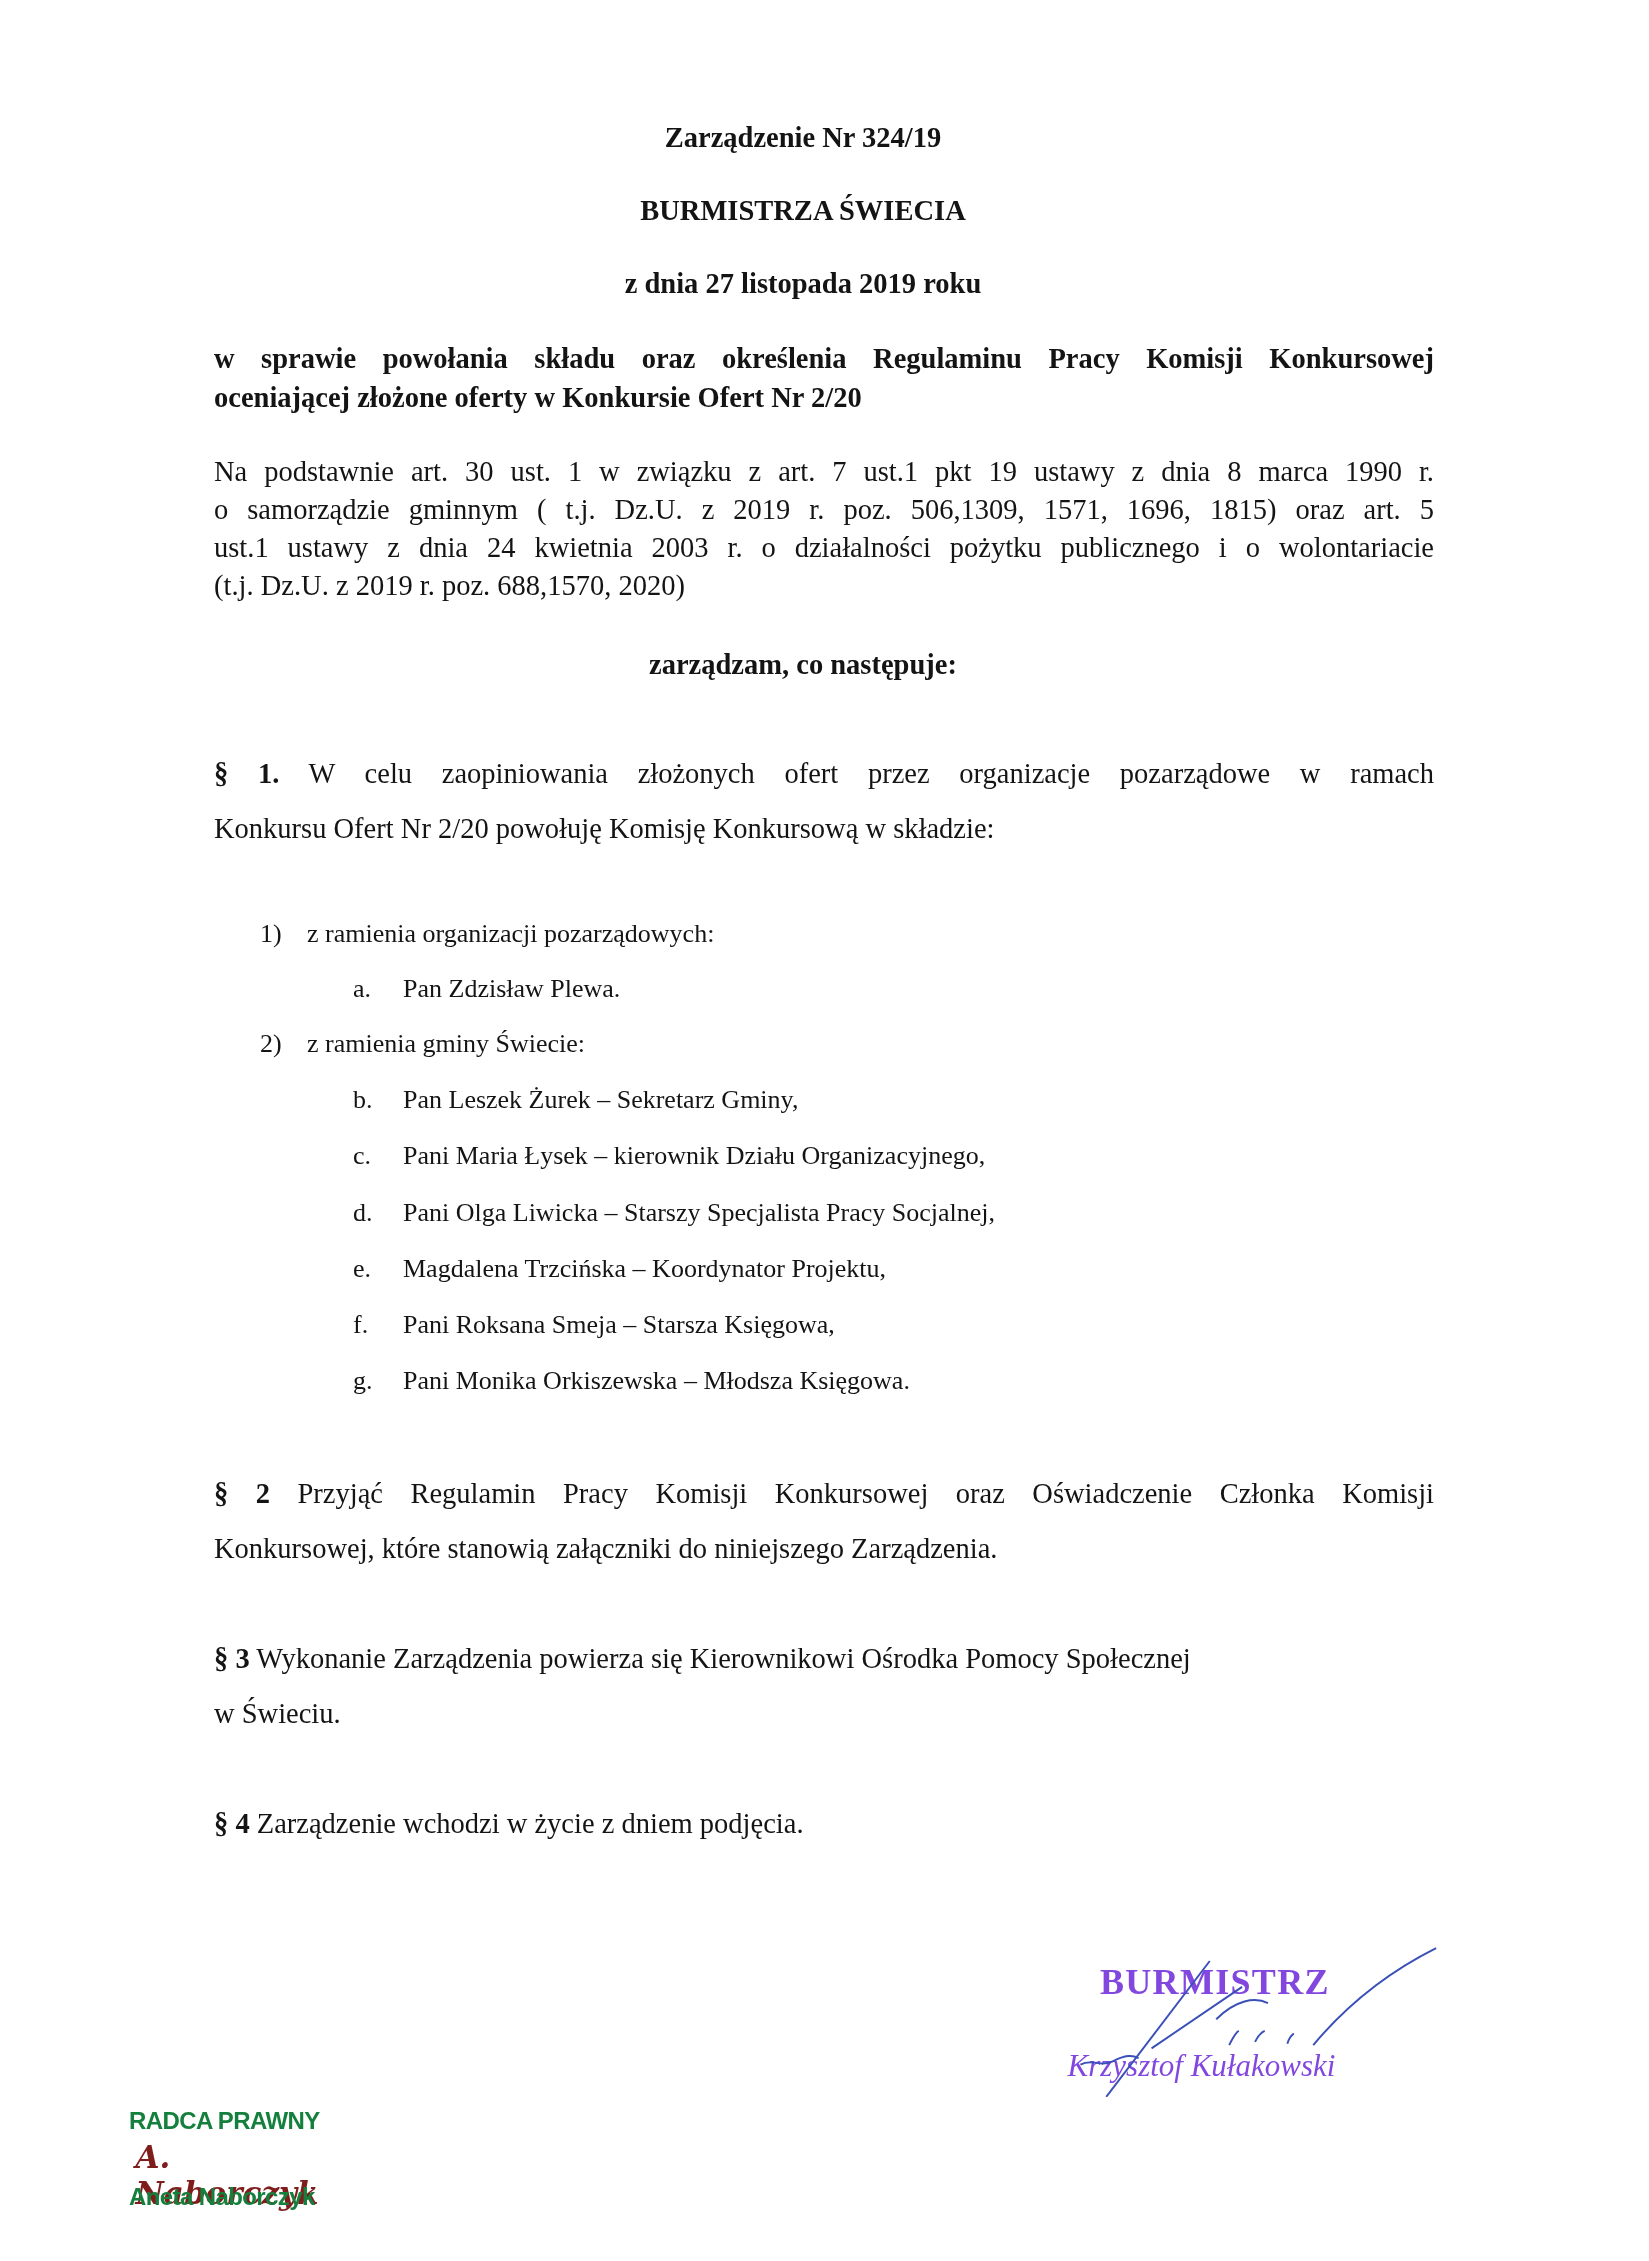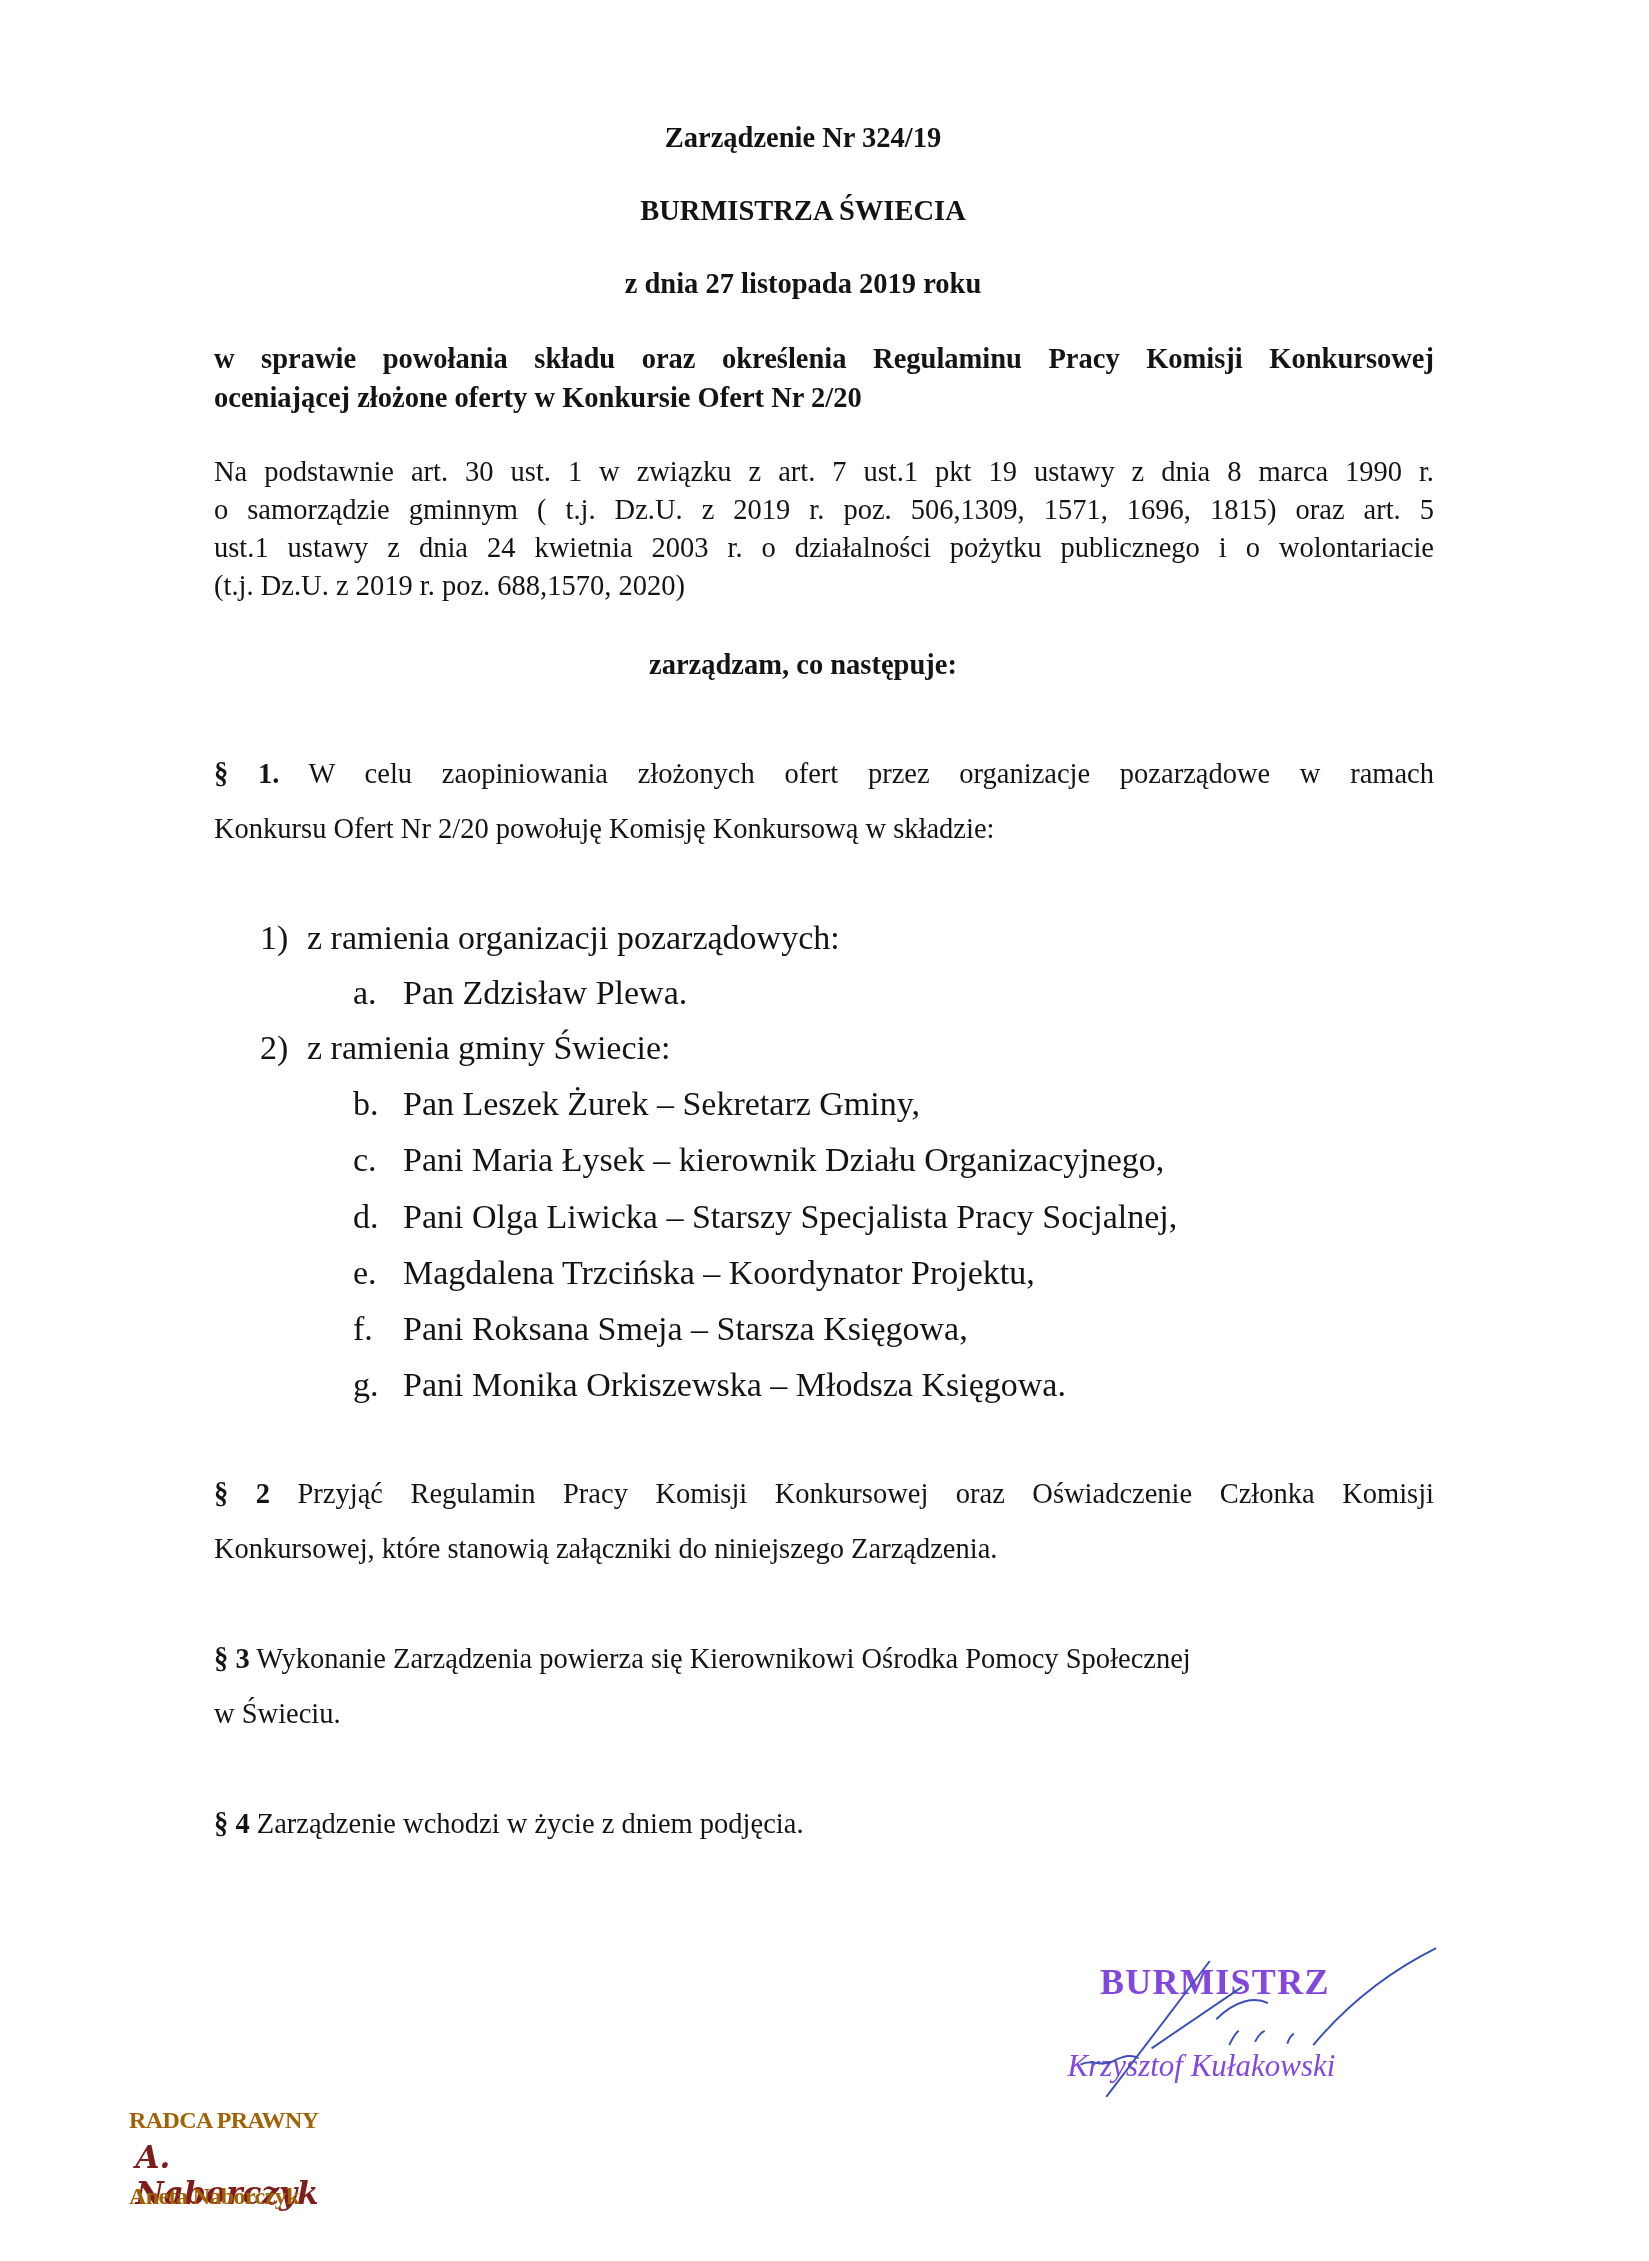--- a/index.html
+++ b/index.html
@@ -7,25 +7,25 @@
       width: 1650px; height: 2261px; position: relative; overflow: hidden;
       font-family: "Liberation Serif", "DejaVu Serif", serif; color: #141414;
     }
     .abs { position: absolute; }
     .center { left: 0; width: 1606px; text-align: center; }
     .bold { font-weight: bold; }
     .heading { font-size: 28.5px; }
     .body-text { font-size: 28.5px; line-height: 38px; }
     .justify { text-align: justify; text-align-last: justify; }
     .section-sign { font-weight: bold; }
-    .list-line { font-size: 34px; white-space: nowrap; }
+    .list-line { font-size: 26px; white-space: nowrap; }
     .marker { display: inline-block; }
     .stamp-blue {
-      font-family: Liberation Serif, serif;
-      font-weight: bold; color: #a16207;
+      font-family: Liberation Sans, sans-serif;
+      font-weight: bold; color: #15803d;
     }
     .stamp-pink { color: #6d28d9; }
   </style>
 </head>
 <body>
 
 <div class="abs center bold heading" style="top:122px;">Zarządzenie Nr 324/19</div>
 <div class="abs center bold heading" style="top:195px;">BURMISTRZA ŚWIECIA</div>
 <div class="abs center bold heading" style="top:268px;">z dnia 27 listopada 2019 roku</div>
 

